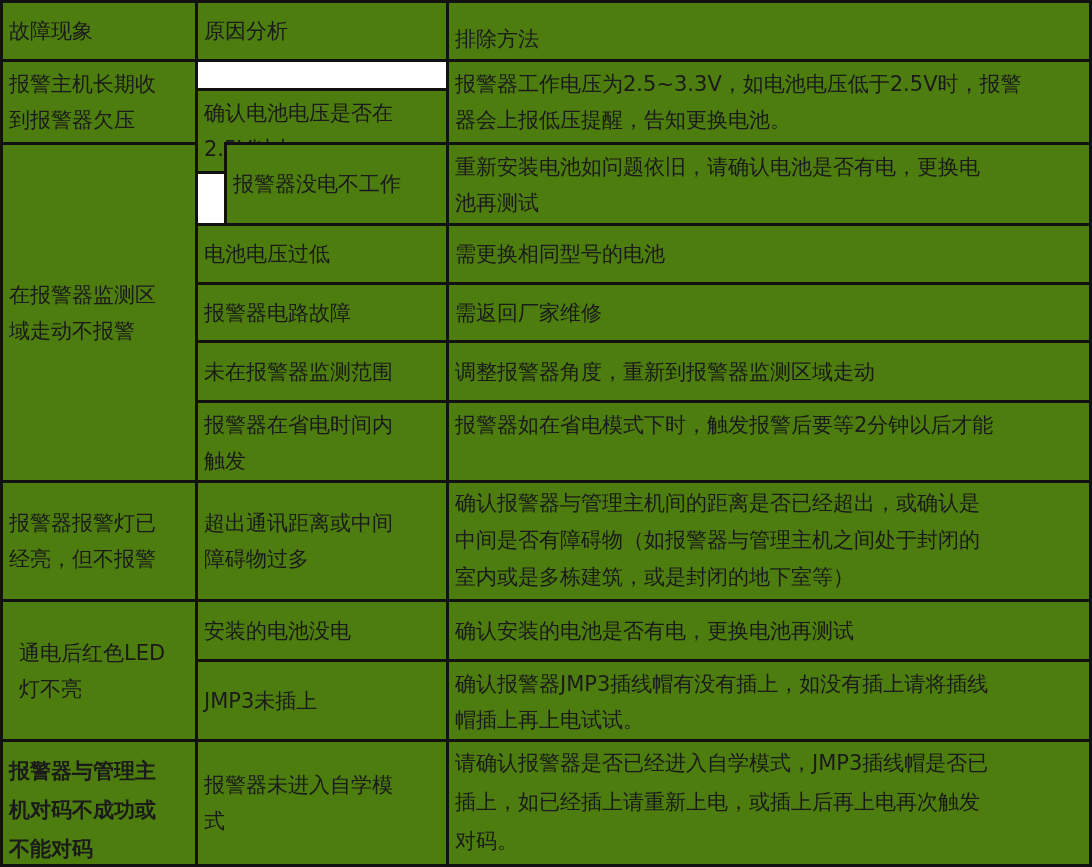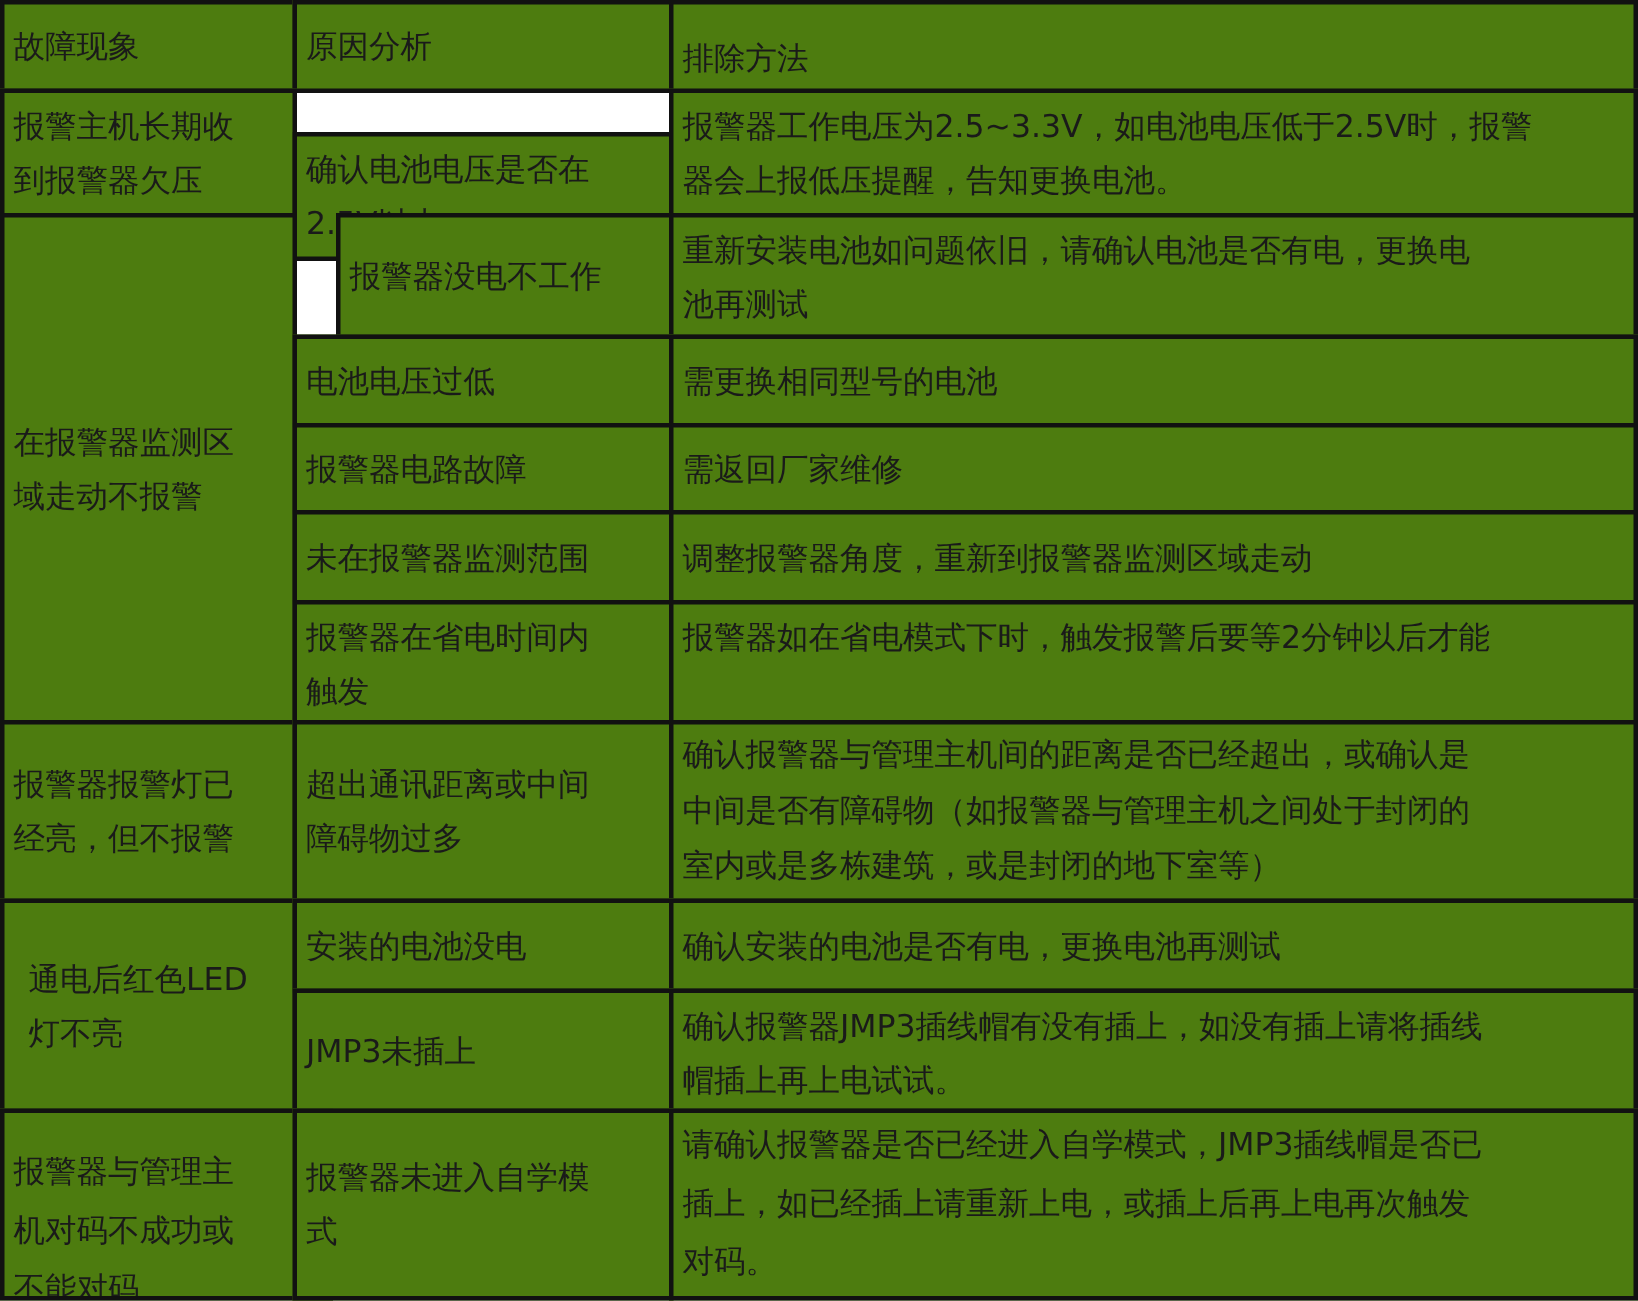--- a/index.html
+++ b/index.html
@@ -107,21 +107,21 @@
     <span class="line">确认安装的电池是否有电，更换电池再测试</span>
   </div>
   <div class="cell v" style="left:195px;top:659px;width:254px;height:83px;">
     <span class="line">JMP3未插上</span>
   </div>
   <div class="cell" style="left:446px;top:659px;width:646px;height:83px;">
     <span class="line">确认报警器JMP3插线帽有没有插上，如没有插上请将插线</span>
     <span class="line">帽插上再上电试试。</span>
   </div>
 
-  <div class="cell" style="left:0;top:739px;width:222px;height:128px;padding-top:20px;line-height:39px;">
+  <div class="cell" style="left:0;top:739px;width:222px;height:128px;padding-top:10px;line-height:39px;font-weight:bold;">
     <span class="line">报警器与管理主</span>
     <span class="line">机对码不成功或</span>
     <span class="line">不能对码</span>
   </div>
   <div class="cell v" style="left:195px;top:739px;width:254px;height:128px;">
     <span class="line">报警器未进入自学模</span>
     <span class="line">式</span>
   </div>
   <div class="cell" style="left:446px;top:739px;width:646px;height:128px;padding-top:2px;line-height:39px;">
     <span class="line">请确认报警器是否已经进入自学模式，JMP3插线帽是否已</span>

